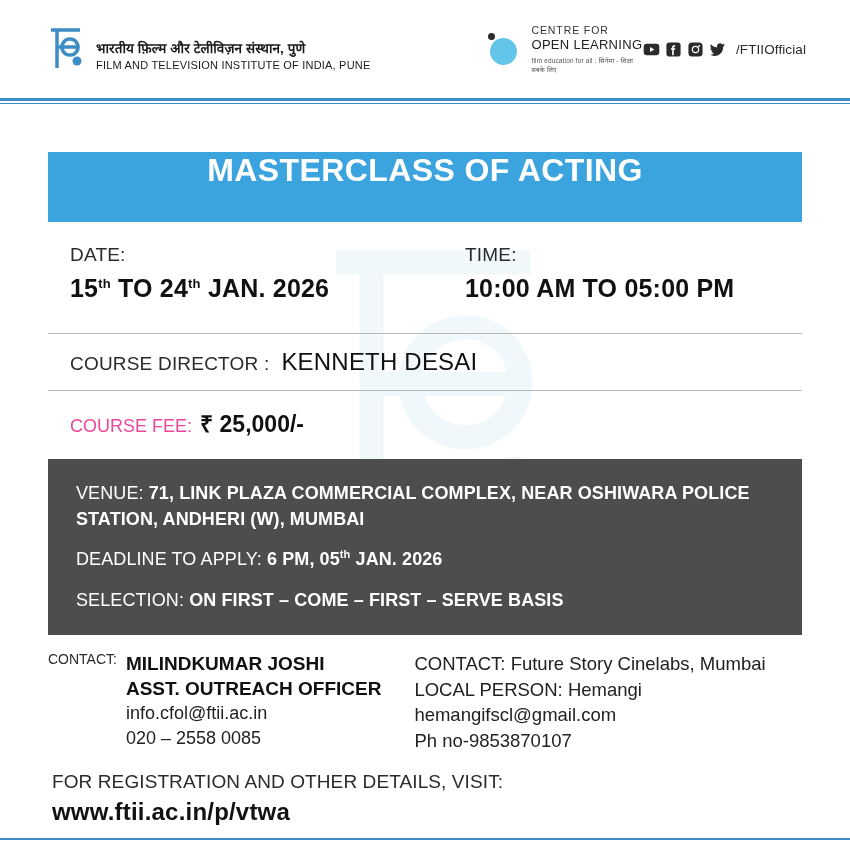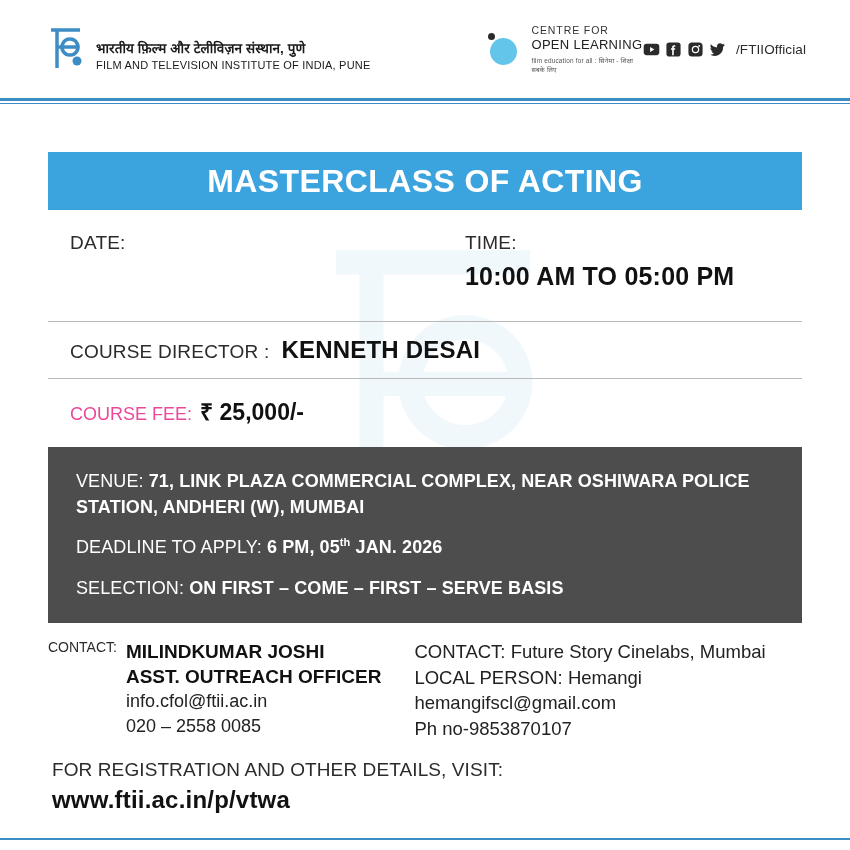--- a/index.html
+++ b/index.html
@@ -77,23 +77,23 @@
   .header-rule {
     position: relative; z-index: 2;
     height: 3px; background: #3c8dc5; margin: 0;
   }
   .header-rule.thin { height: 1px; background: #3c8dc5; margin-top: 2px; }
 
   
   .title-bar {
     position: relative; z-index: 2;
     margin: 48px 48px 0 48px;
-    height: 58px;
+    height: 70px;
     background: #3ba3dd;
-    display: flex; align-items: center; justify-content: center;
+    display: flex; justify-content: center;
   }
   .title-bar h1 {
     color: #ffffff;
     font-size: 32px;
     font-weight: bold;
     letter-spacing: .4px;
   }
 
   
   .datetime {
@@ -115,21 +115,21 @@
     position: relative; z-index: 2;
     margin: 0 48px; height: 1px; background: #b9b9b9;
   }
   .row-line {
     position: relative; z-index: 2;
     margin: 0 48px; padding: 14px 0 14px 22px;
     display: flex; align-items: baseline;
   }
   .row-label { font-size: 19px; color: #2b2b2b; letter-spacing: .2px; }
   .row-value {
-    font-size: 24px; font-weight: bold; color: #111;
+    font-size: 24px; font-weight: normal; color: #111;
     margin-left: 12px; letter-spacing: .2px;
   }
   .fee-row { padding-top: 16px; padding-bottom: 16px; }
   .fee-label { font-size: 18px; color: #ec4899; }
   .fee-value { font-size: 23px; font-weight: bold; color: #111; margin-left: 8px; }
 
   
   .grey-block {
     position: relative; z-index: 2;
     margin: 4px 48px 0 48px;
@@ -251,20 +251,21 @@
   <div class="header-rule"></div>
   <div class="header-rule thin"></div>
 
   <div class="title-bar">
     <h1>MASTERCLASS OF ACTING</h1>
   </div>
 
   <div class="datetime">
     <div class="dt-col">
       <div class="dt-label">DATE:</div>
+      <div class="dt-value"><span>15</span><sup>th</sup><span> TO 24</span><sup>th</sup><span> JAN. 2026</span></div>
     </div>
     <div class="dt-col right">
       <div class="dt-label">TIME:</div>
       <div class="dt-value">10:00 AM TO 05:00 PM</div>
     </div>
   </div>
 
   <div style="height:30px"></div>
   <div class="hrule"></div>
 

